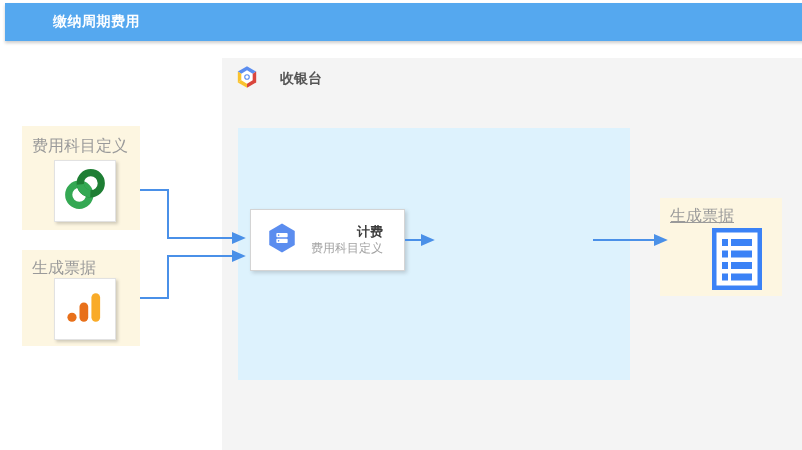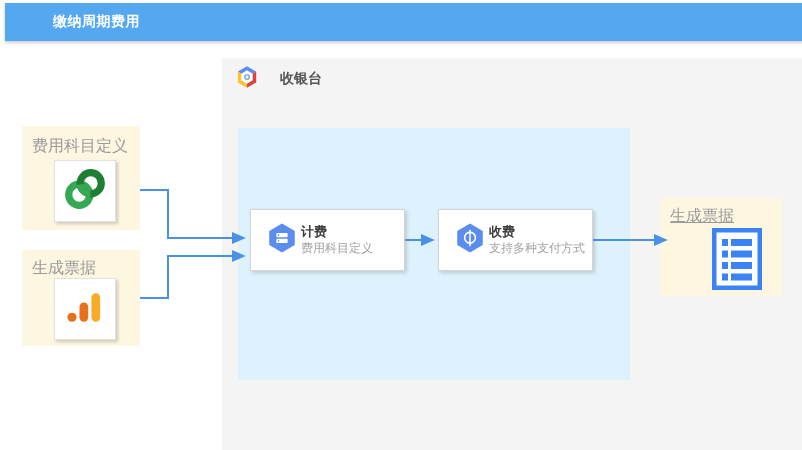--- a/index.html
+++ b/index.html
@@ -118,23 +118,24 @@
     display: flex;
     align-items: center;
     padding-left: 14px;
     box-sizing: border-box;
     overflow: hidden;
   }
   .box-billing { left: 250px; top: 209px; width: 155px; height: 62px; }
   .box-charge  { left: 438px; top: 209px; width: 155px; height: 62px; }
 
   .process-text {
-    margin-left: 2px;
+    margin-left: 12px;
     line-height: 1.25;
     white-space: nowrap;
+    text-align: right;
   }
   .process-title {
     font-size: 13px;
     font-weight: bold;
     color: #3c3c3c;
   }
   .process-sub {
     font-size: 12px;
     color: #a3a3a3;
   }
@@ -211,35 +212,20 @@
         <circle cx="19.2" cy="20" r="1.15" fill="#5b8def"></circle>
         <circle cx="19.2" cy="28" r="1.15" fill="#5b8def"></circle>
       </svg>
     </span>
     <span class="process-text">
       <div class="process-title">计费</div>
       <div class="process-sub">费用科目定义</div>
     </span>
   </div>
 
-  <div class="process-box box-charge">
-    <span>
-      <svg width="34" height="34" viewBox="0 0 48 48">
-        <path d="M24 3.5 L42 14 L42 34 L24 44.5 L6 34 L6 14 Z" fill="#5b8def"></path>
-        <circle cx="24" cy="23.5" r="7.6" fill="none" stroke="#ffffff" stroke-width="2.2"></circle>
-        <rect x="22.9" y="12.4" width="2.2" height="23.2" fill="#ffffff"></rect>
-        <path d="M19.6 16.4 L28.4 16.4" stroke="#ffffff" stroke-width="2" fill="none"></path>
-        <path d="M19.6 30.6 L28.4 30.6" stroke="#ffffff" stroke-width="2" fill="none"></path>
-      </svg>
-    </span>
-    <span class="process-text">
-      <div class="process-title">收费</div>
-      <div class="process-sub">支持多种支付方式</div>
-    </span>
-  </div>
 
   <div class="cream-card card-bill"></div>
   <div class="cream-card-label label-bill">生成票据</div>
   <div style="position:absolute; left:712px; top:228px;">
     <svg width="50" height="62" viewBox="0 0 50 62">
       <rect x="1.5" y="1.5" width="47" height="59" fill="#ffffff" stroke="#3b82f6" stroke-width="6"></rect>
       <rect x="10" y="11" width="6" height="7" fill="#3b82f6"></rect>
       <rect x="19" y="11" width="21" height="7" fill="#3b82f6"></rect>
       <rect x="10" y="22.5" width="6" height="7" fill="#3b82f6"></rect>
       <rect x="19" y="22.5" width="21" height="7" fill="#3b82f6"></rect>

